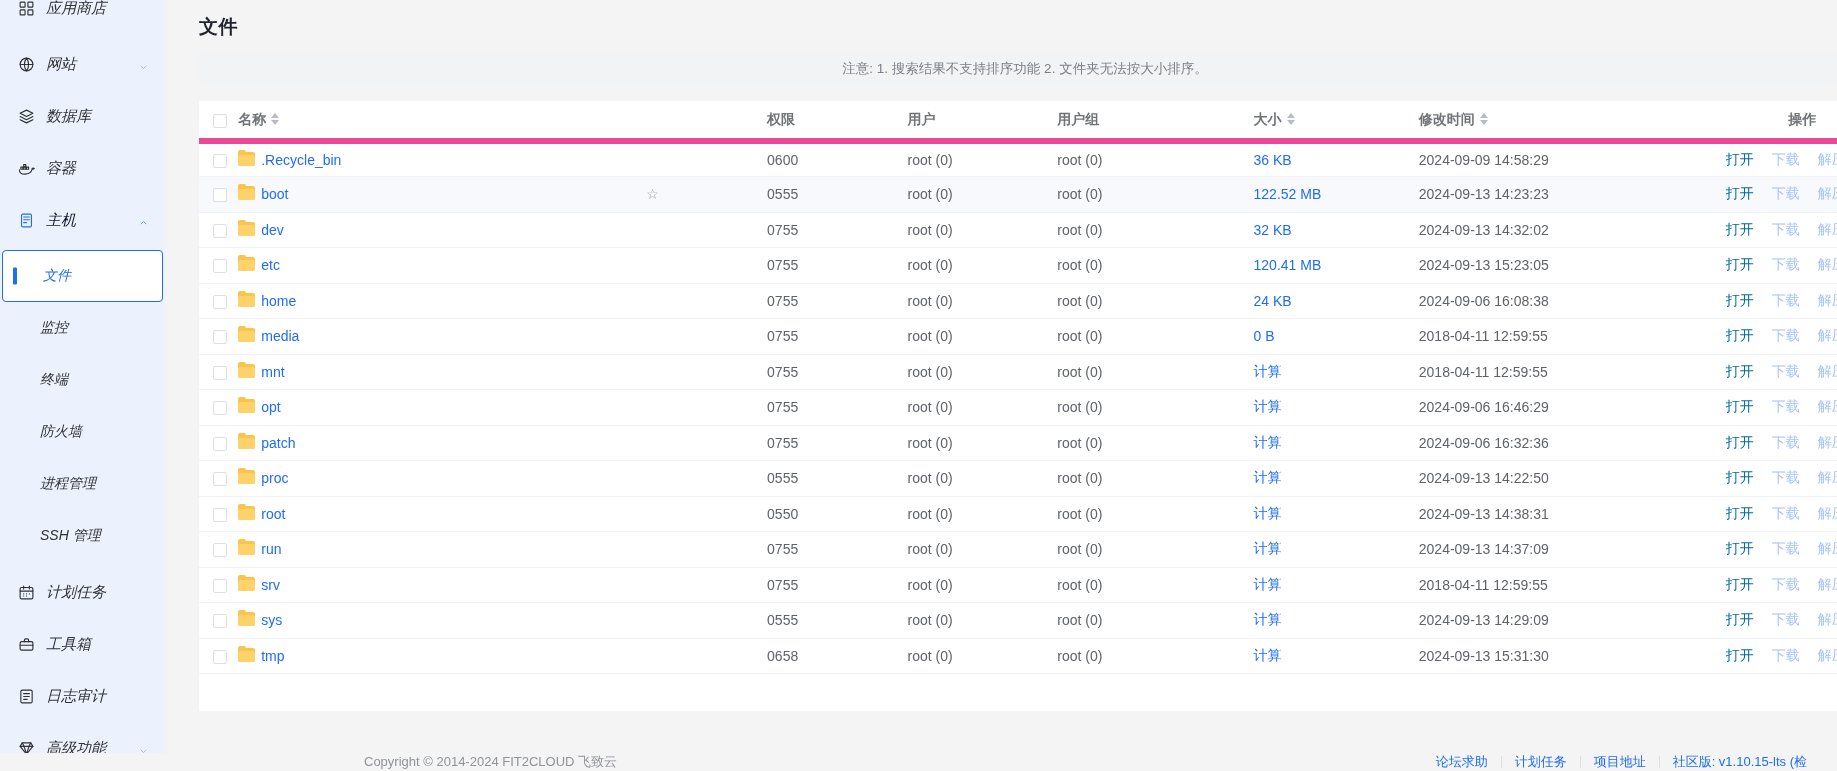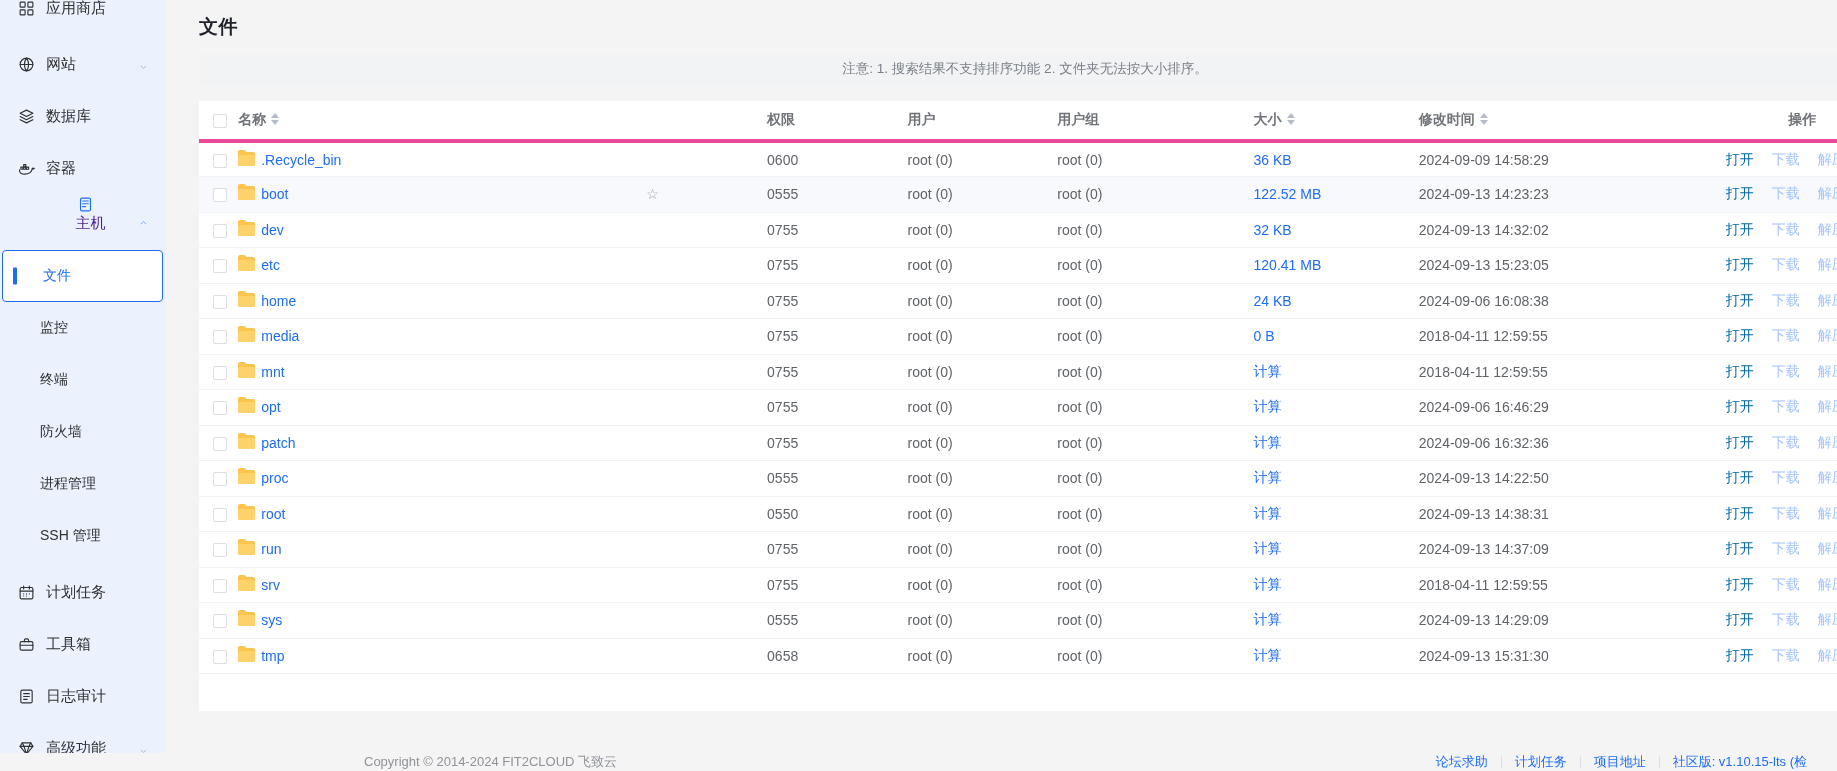--- a/index.html
+++ b/index.html
@@ -34,29 +34,29 @@
     border-radius: 4px;
     cursor: pointer;
   }
   .nav-item .ico {
     width: 20px; height: 20px;
     flex: 0 0 20px;
     margin-right: 10px;
     display: flex; align-items: center; justify-content: center;
   }
   .nav-item .ico svg { display: block; }
-  .nav-item .label { white-space: nowrap; }
+  .nav-item .label { white-space: nowrap; font-style: italic; }
   .nav-item .chev {
     position: absolute; right: 16px; top: 50%;
     transform: translateY(-50%);
     width: 11px; height: 11px;
     opacity: .6;
   }
   .nav-item.sub { padding-left: 40px; font-size: 14px; }
-  .nav-item.group-open { color: #4c1d95; flex-direction: column; }
+  .nav-item.group-open { color: #0f172a; }
   .nav-item.group-open .ico svg { stroke: #1f6df5; }
   .nav-item.active {
     background: #ffffff;
     border: 1.5px solid #1f6df5;
     color: #1f6df5;
     border-radius: 4px;
     margin: 0 2px;
     width: 161px;
   }
   .nav-item.active .bar {
@@ -109,21 +109,21 @@
     border-collapse: collapse;
     table-layout: fixed;
     background: #fff;
   }
   table.files th {
     font-size: 14px;
     font-weight: bold;
     color: #707378;
     text-align: left;
     height: 40px;
-    border-bottom: 4px solid #ec4899;
+    border-bottom: 6px solid #ec4899;
     background: #fff;
     padding: 0;
     vertical-align: middle;
     margin-left: 20px;
   }
   table.files td {
     height: 35.5px;
     border-bottom: 1px solid #f0f2f5;
     font-size: 14px;
     color: #5f6368;

